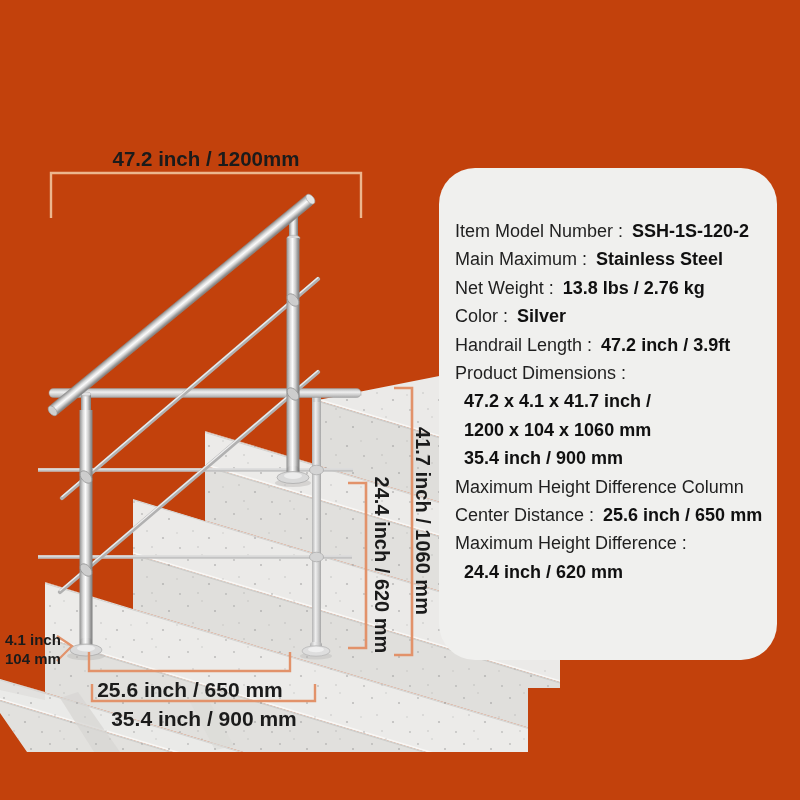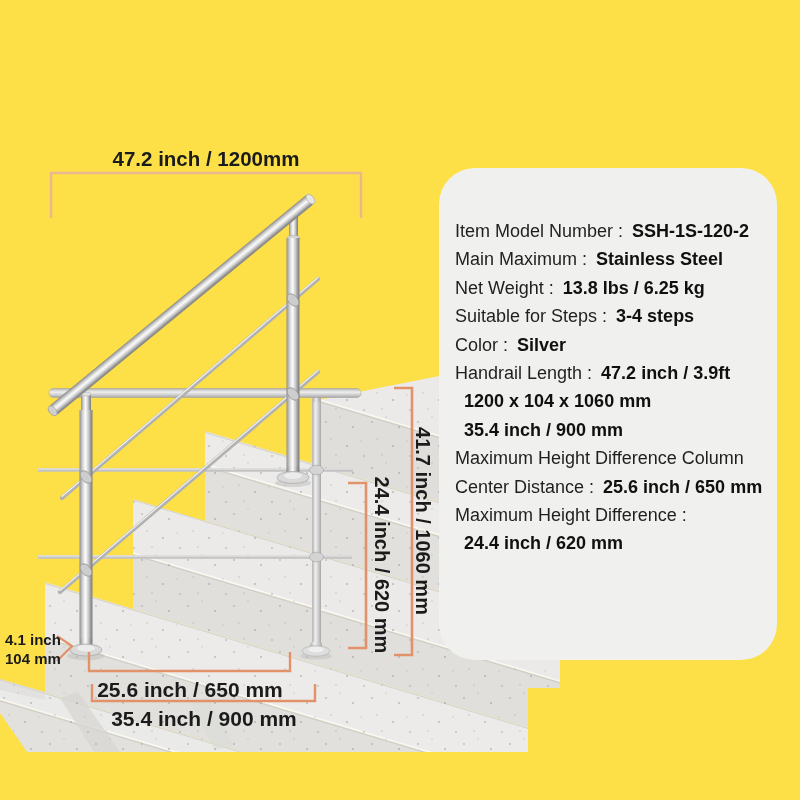--- a/index.html
+++ b/index.html
@@ -1,17 +1,17 @@
 <!DOCTYPE html>
 <html><head>
 <meta charset="utf-8">
 <style>
   html,body{margin:0;padding:0;background:#ffffff;}
   .canvas{
-    position:relative;width:800px;height:800px;background:#fde047;overflow:hidden;
+    position:relative;width:800px;height:800px;background:#c2410c;overflow:hidden;
     font-family:"Liberation Sans",sans-serif;
   }
   .diagram-svg{position:absolute;left:0;top:0;}
   .dim-text{fill:#1b1b1b;font-weight:bold;font-family:"Liberation Sans",sans-serif;}
   .spec-panel{
     position:absolute;left:439px;top:168px;width:338px;height:492px;
     background:#f0f0ee;border-radius:36px;box-sizing:border-box;
     padding:49px 6px 0 16px;
   }
   .spec-row{
@@ -199,24 +199,25 @@
     <g>
       <polyline points="57,636 72,646 57,661" fill="none" stroke="#e2926a" stroke-width="2.2"></polyline>
       <text class="dim-text" x="5" y="645" font-size="15">4.1 inch</text>
       <text class="dim-text" x="5" y="664" font-size="15">104 mm</text>
     </g>
   </svg>
 
   <div class="spec-panel">
     <div class="spec-row"><span class="lbl">Item Model Number :</span><span class="val">SSH-1S-120-2</span></div>
     <div class="spec-row"><span class="lbl">Main Maximum :</span><span class="val">Stainless Steel</span></div>
-    <div class="spec-row"><span class="lbl">Net Weight :</span><span class="val">13.8 lbs / 6.25 kg</span></div>
-    <div class="spec-row"><span class="lbl">Suitable for Steps :</span><span class="val">3-4 steps</span></div>
+    <div class="spec-row"><span class="lbl">Net Weight :</span><span class="val">13.8 lbs / 2.76 kg</span></div>
     <div class="spec-row"><span class="lbl">Color :</span><span class="val">Silver</span></div>
     <div class="spec-row"><span class="lbl">Handrail Length :</span><span class="val">47.2 inch / 3.9ft</span></div>
+    <div class="spec-row"><span class="lbl">Product Dimensions :</span><span class="val"></span></div>
+    <div class="spec-row"><span class="lbl"></span><span class="val">47.2 x 4.1 x 41.7 inch /</span></div>
     <div class="spec-row"><span class="lbl"></span><span class="val">1200 x 104 x 1060 mm</span></div>
     <div class="spec-row"><span class="lbl"></span><span class="val">35.4 inch / 900 mm</span></div>
     <div class="spec-row"><span class="lbl">Maximum Height Difference Column</span><span class="val"></span></div>
     <div class="spec-row"><span class="lbl">Center Distance :</span><span class="val">25.6 inch / 650 mm</span></div>
     <div class="spec-row"><span class="lbl">Maximum Height Difference :</span><span class="val"></span></div>
     <div class="spec-row"><span class="lbl"></span><span class="val">24.4 inch / 620 mm</span></div>
   </div>
 
 </div>
 

